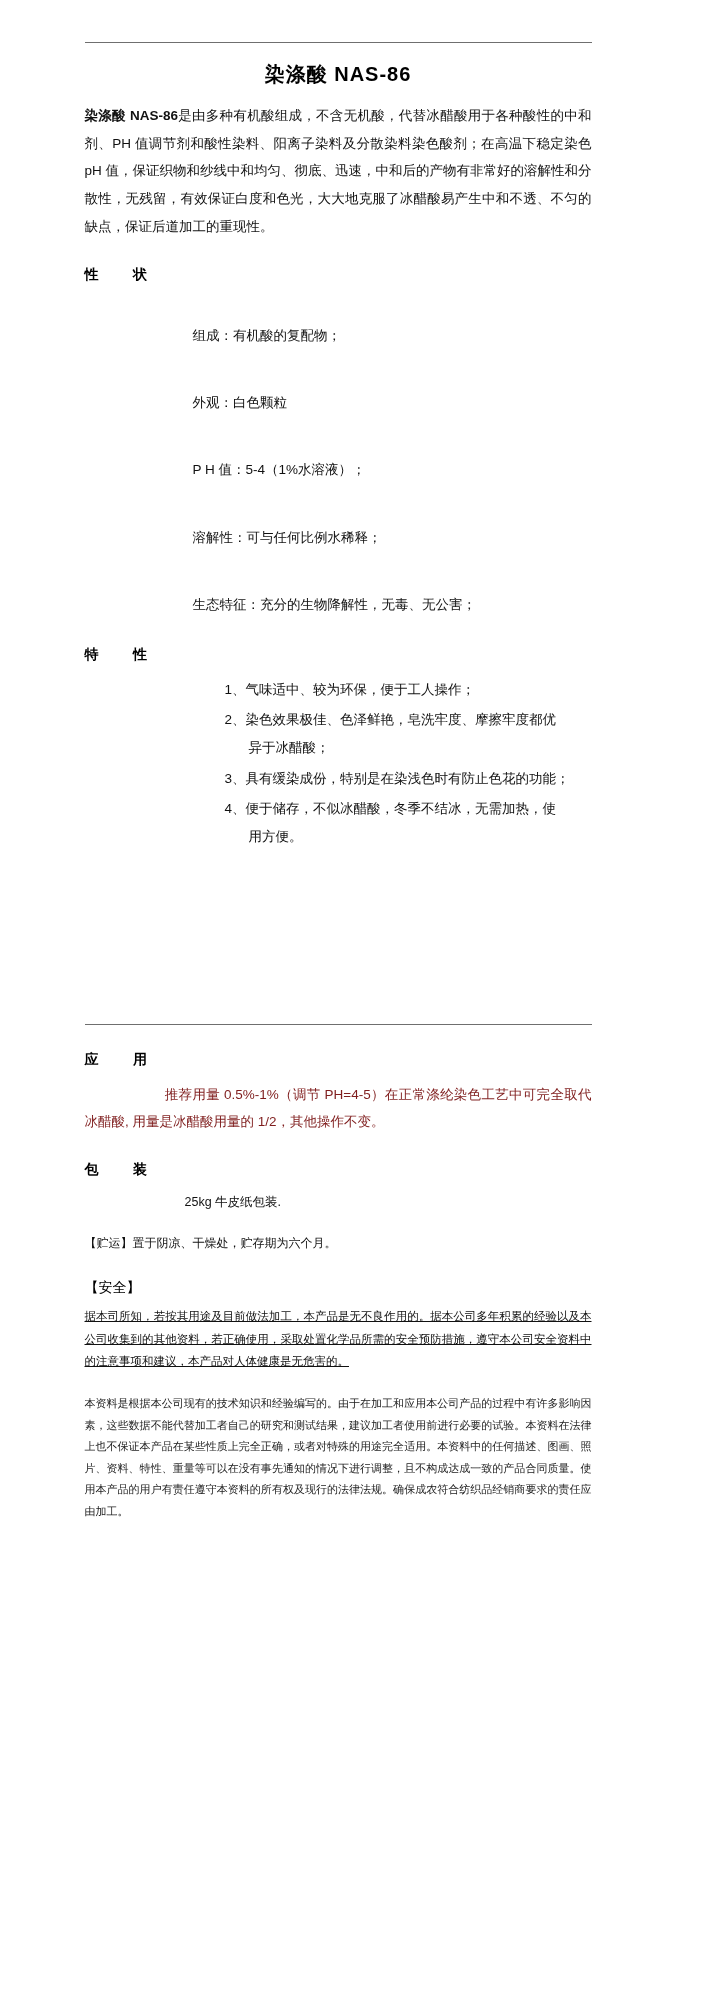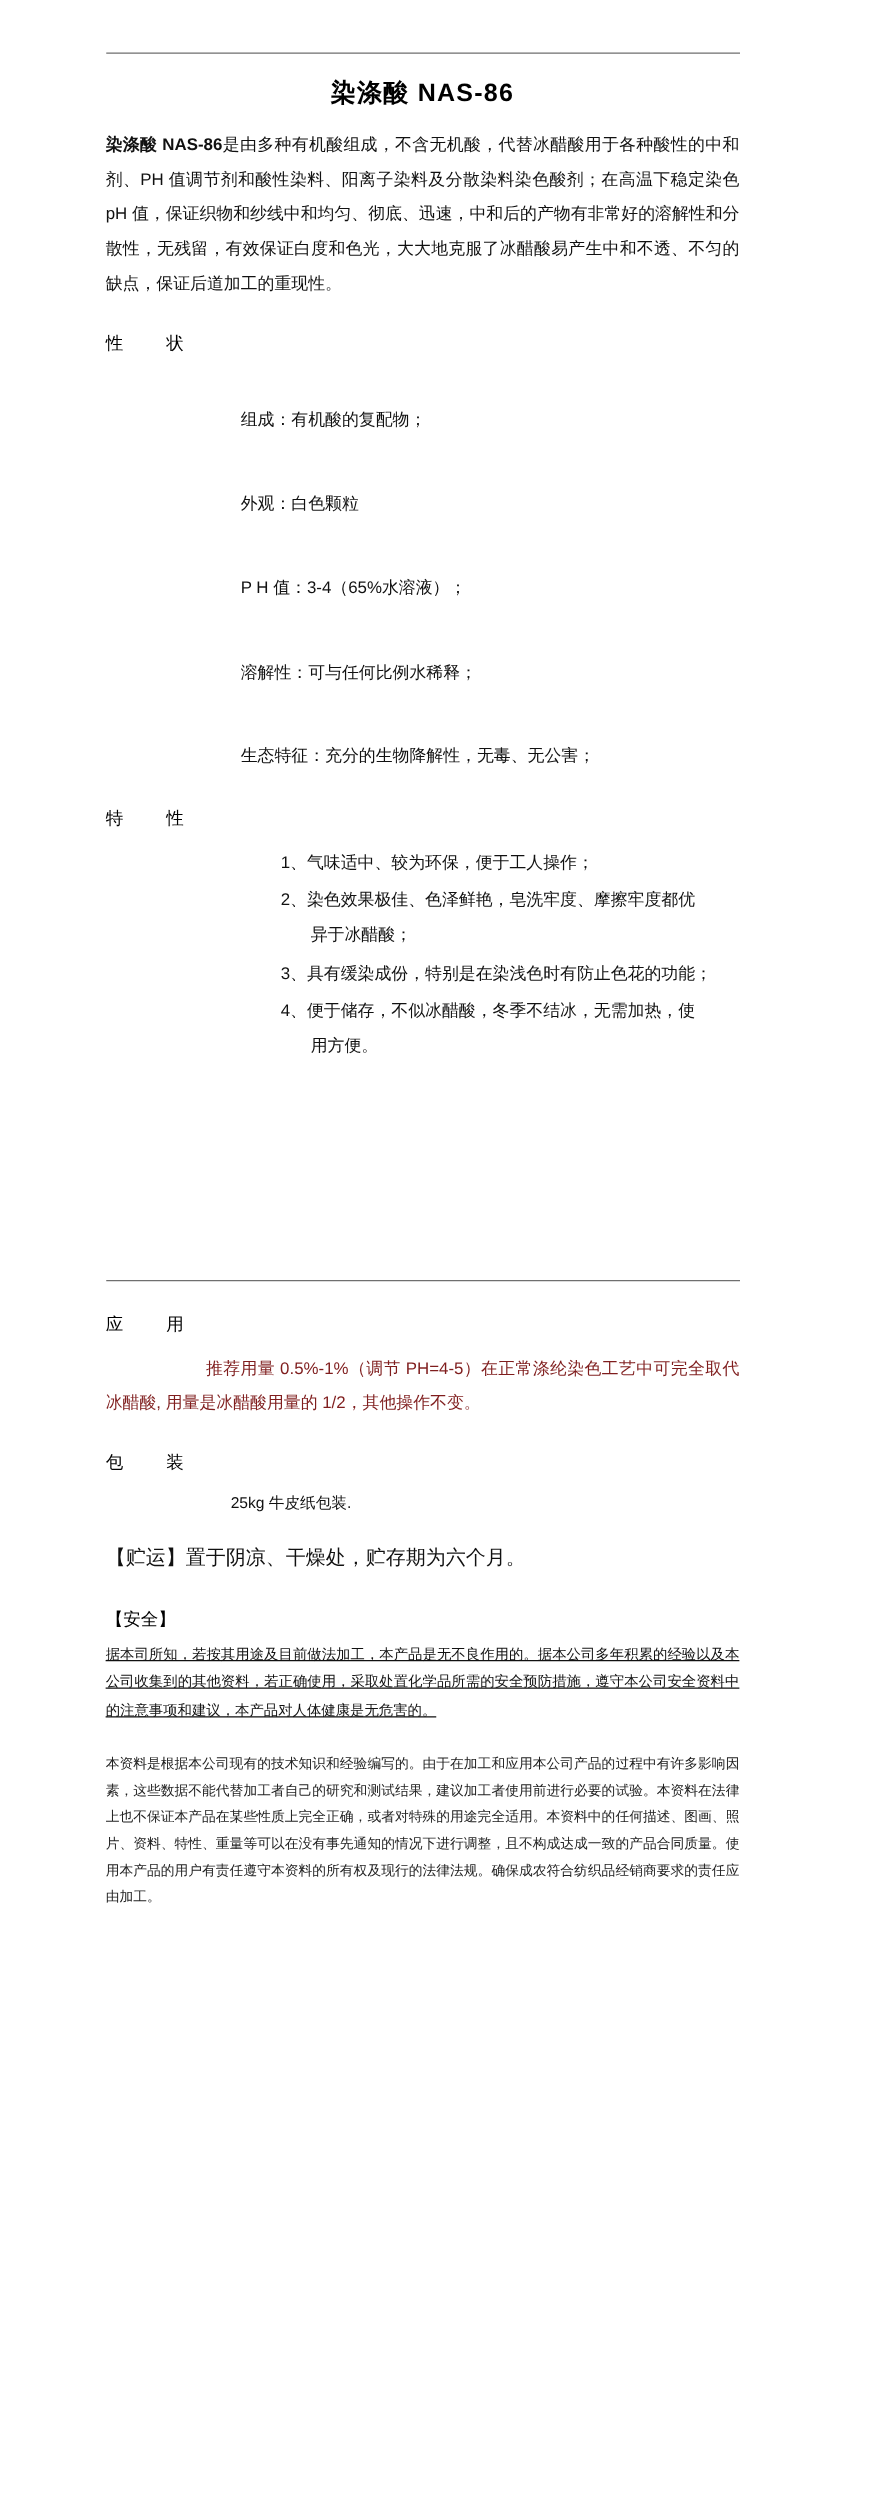--- a/index.html
+++ b/index.html
@@ -51,21 +51,21 @@
     text-justify: inter-ideograph;
     margin: 0 0 22px 0;
     text-indent: 0;
     color: #111;
   }
   p.intro .lead {
     font-weight: bold;
   }
   .section-head {
     font-size: 14px;
-    font-weight: normal;
+    font-weight: bold;
     color: #000;
     margin: 26px 0 12px 0;
     letter-spacing: 0.5px;
   }
   .section-head .sp {
     display: inline-block;
     width: 34px;
   }
   .prop-list {
     margin: 0 0 6px 0;
@@ -111,21 +111,21 @@
     display: inline-block;
     width: 80px;
   }
   .pack-body {
     font-size: 12.5px;
     line-height: 1.9;
     margin: 4px 0 18px 100px;
     color: #111;
   }
   .store-line {
-    font-size: 16px;
+    font-size: 12px;
     line-height: 1.9;
     margin: 18px 0 24px 0;
     color: #111;
   }
   .block-head {
     font-size: 14px;
     font-weight: normal;
     color: #000;
     margin: 0 0 8px 0;
   }
@@ -161,21 +161,21 @@
 
     <h1 class="doc-title">染涤酸 NAS-86</h1>
 
     <p class="intro"><span class="lead">染涤酸 NAS-86</span><span>是由多种有机酸组成，不含无机酸，代替冰醋酸用于各种酸性的中和剂、PH 值调节剂和酸性染料、阳离子染料及分散染料染色酸剂；在高温下稳定染色 pH 值，保证织物和纱线中和均匀、彻底、迅速，中和后的产物有非常好的溶解性和分散性，无残留，有效保证白度和色光，大大地克服了冰醋酸易产生中和不透、不匀的缺点，保证后道加工的重现性。</span></p>
 
     <div class="section-head"><span>性</span><span class="sp"></span><span>状</span></div>
 
     <ul class="prop-list">
       <li>组成：有机酸的复配物；</li>
       <li>外观：白色颗粒</li>
-      <li>P H 值：3-4（65%水溶液）；</li>
+      <li>P H 值：5-4（1%水溶液）；</li>
       <li>溶解性：可与任何比例水稀释；</li>
       <li>生态特征：充分的生物降解性，无毒、无公害；</li>
     </ul>
 
     <div class="section-head"><span>特</span><span class="sp"></span><span>性</span></div>
 
     <ul class="feat-list">
       <li><span>1、气味适中、较为环保，便于工人操作；</span></li>
       <li><span>2、染色效果极佳、色泽鲜艳，皂洗牢度、摩擦牢度都优</span><span class="cont">异于冰醋酸；</span></li>
       <li><span>3、具有缓染成份，特别是在染浅色时有防止色花的功能；</span></li>

